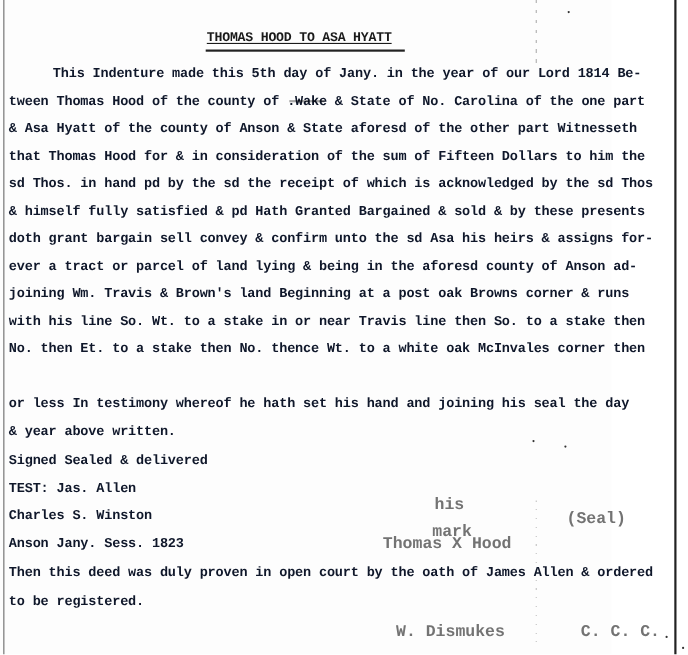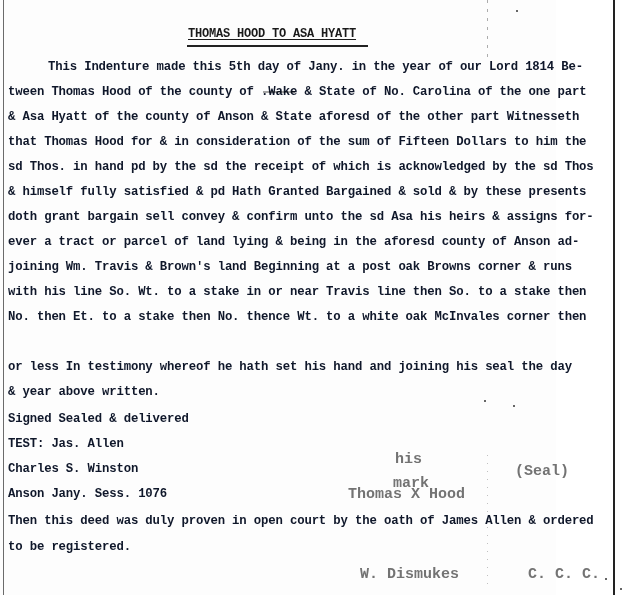--- a/index.html
+++ b/index.html
@@ -122,21 +122,21 @@
   <div class="line" style="top:235px">ever a tract or parcel of land lying &amp; being in the aforesd county of Anson ad-</div>
   <div class="line" style="top:260px">joining Wm. Travis &amp; Brown's land Beginning at a post oak Browns corner &amp; runs</div>
   <div class="line" style="top:285px">with his line So. Wt. to a stake in or near Travis line then So. to a stake then</div>
   <div class="line" style="top:310px">No. then Et. to a stake then No. thence Wt. to a white oak McInvales corner then</div>
   <div class="line" style="top:360px">or less In testimony whereof he hath set his hand and joining his seal the day</div>
   <div class="line" style="top:385px">&amp; year above written.</div>
 
   <div class="line" style="top:412px">Signed Sealed &amp; delivered</div>
   <div class="line" style="top:462px">Charles S. Winston</div>
   <div class="line" style="top:437px">TEST: Jas. Allen</div>
-  <div class="line" style="top:487px">Anson Jany. Sess. 1076</div>
+  <div class="line" style="top:487px">Anson Jany. Sess. 1823</div>
 
   <div class="sig" style="left:395px; top:451px">his</div>
   <div class="sig" style="left:348px; top:486px">Thomas X Hood</div>
   <div class="sig" style="left:393px; top:475px">mark</div>
   <div class="sig" style="left:515px; top:463px">(Seal)</div>
 
   <div class="line" style="top:514px">Then this deed was duly proven in open court by the oath of James Allen &amp; ordered</div>
   <div class="line" style="top:540px">to be registered.</div>
 
   <div class="sig" style="left:360px; top:566px">W. Dismukes</div>

